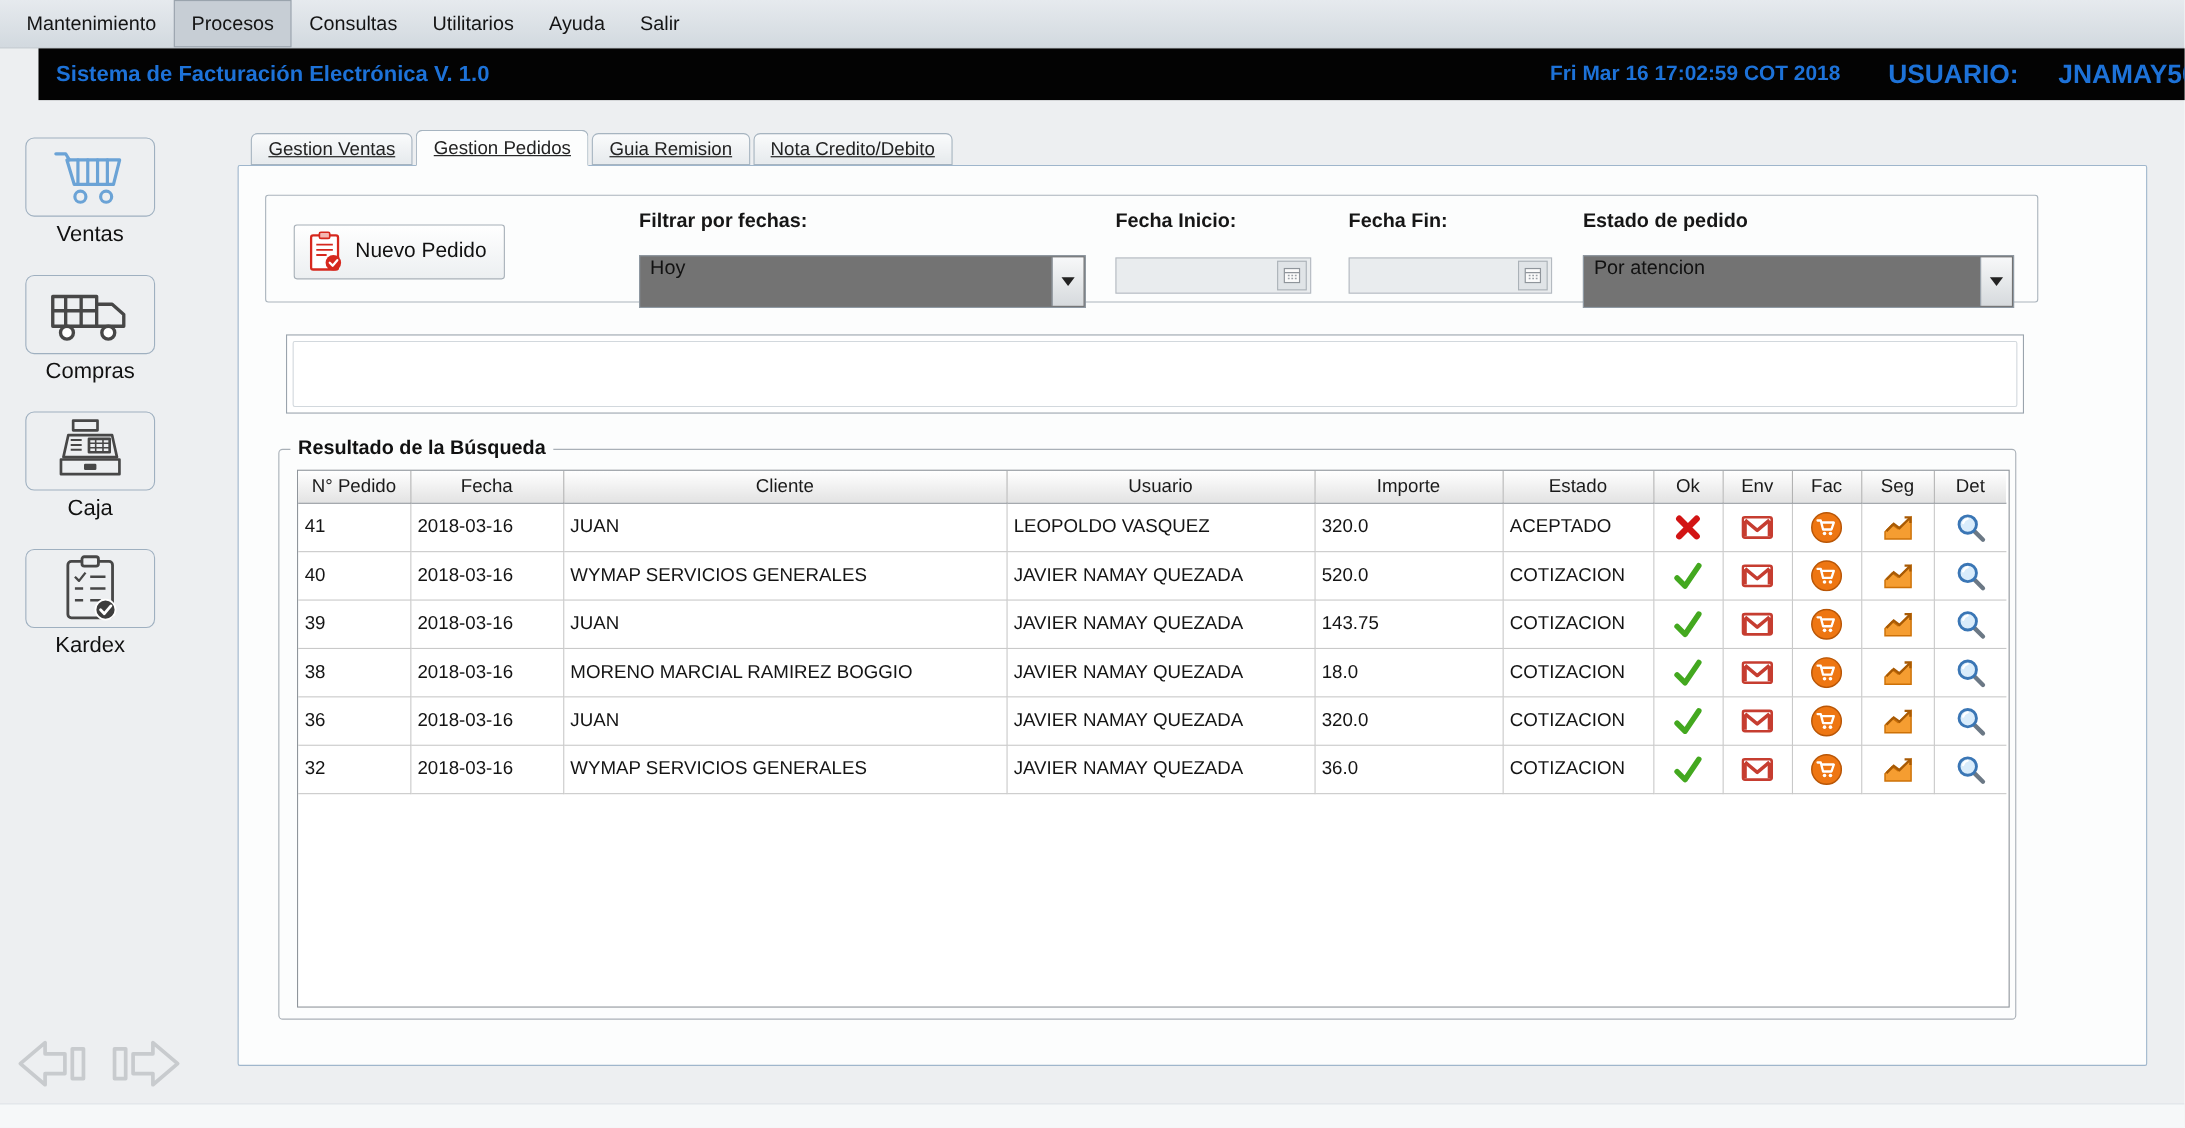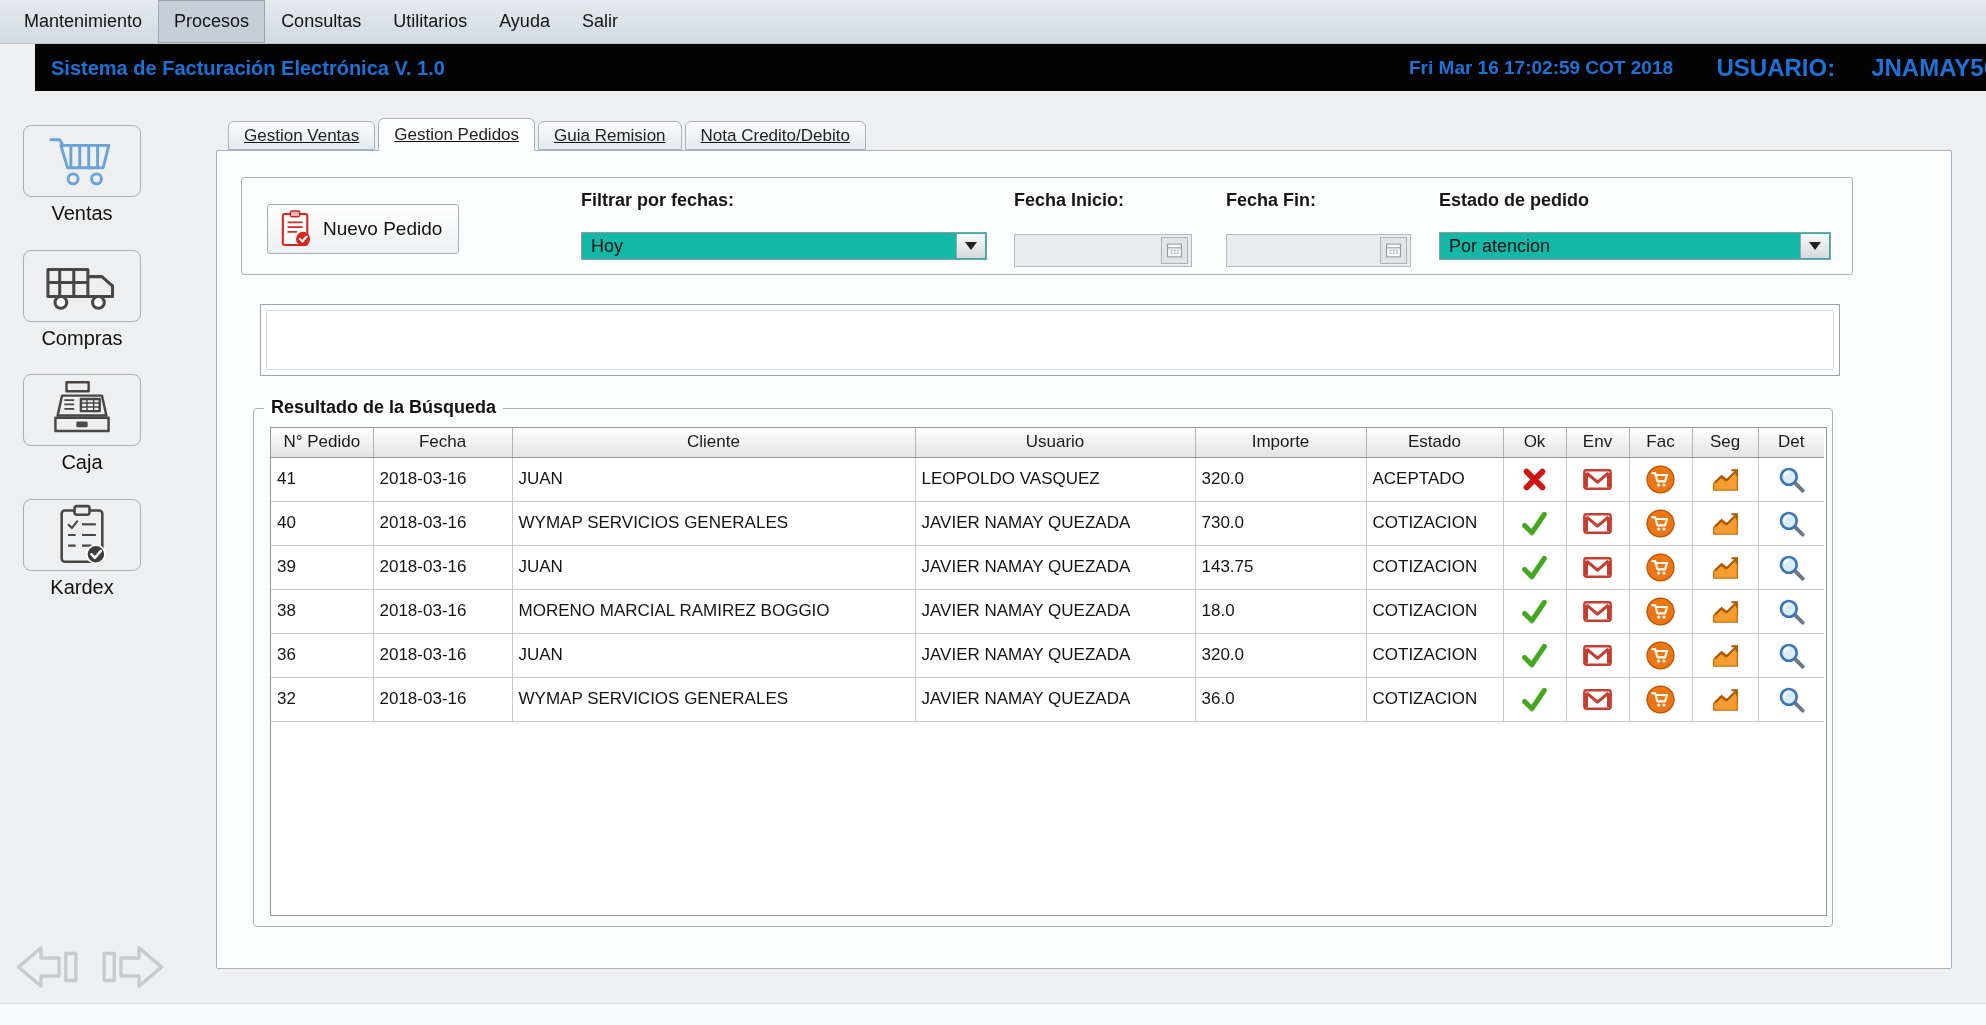--- a/index.html
+++ b/index.html
@@ -64,21 +64,21 @@
     border:1px solid #a6afb7;border-radius:3px;
     display:flex;align-items:center;gap:11px;padding:0 12px;font-size:19px;color:#111;cursor:default;
   }
   .btn-nuevo svg{width:32px;height:38px;flex:0 0 auto;}
   .flt-label{position:absolute;top:12px;font-size:18px;font-weight:bold;color:#161616;white-space:nowrap;}
   .lbl-filtrar{left:339px;}
   .lbl-inicio{left:772px;}
   .lbl-fin{left:984px;}
   .lbl-estado{left:1197px;}
 
-  .combo{position:absolute;top:54px;height:28px;background:#14b8a6;border:1px solid #8f9aa4;display:flex;align-items:center;}
+  .combo{position:absolute;top:54px;height:48px;background:#737373;border:1px solid #8f9aa4;display:flex;}
   .combo-hoy{left:339px;width:406px;}
   .combo-estado{left:1197px;width:392px;}
   .combo .combo-value{padding-left:9px;font-size:18px;color:#111;}
   .combo-btn{
     position:absolute;right:1px;top:1px;bottom:1px;width:29px;
     background:linear-gradient(#f7f8f9,#d6dadd);
     border-left:1px solid #9aa3ac;display:flex;align-items:center;justify-content:center;
   }
   .caret{width:0;height:0;border-left:6px solid transparent;border-right:6px solid transparent;border-top:8px solid #222;}
 
@@ -395,21 +395,21 @@
               </svg></td>
             <td class="icon-cell"><svg class="row-icon">
                 <use href="#icon-magnifier"></use>
               </svg></td>
           </tr>
           <tr>
             <td>40</td>
             <td>2018-03-16</td>
             <td>WYMAP SERVICIOS GENERALES</td>
             <td>JAVIER NAMAY QUEZADA</td>
-            <td>730.0</td>
+            <td>520.0</td>
             <td>COTIZACION</td>
             <td class="icon-cell"><svg class="row-icon">
                 <use href="#icon-check"></use>
               </svg></td>
             <td class="icon-cell"><svg class="row-icon">
                 <use href="#icon-mail"></use>
               </svg></td>
             <td class="icon-cell"><svg class="row-icon">
                 <use href="#icon-cart-orange"></use>
               </svg></td>

